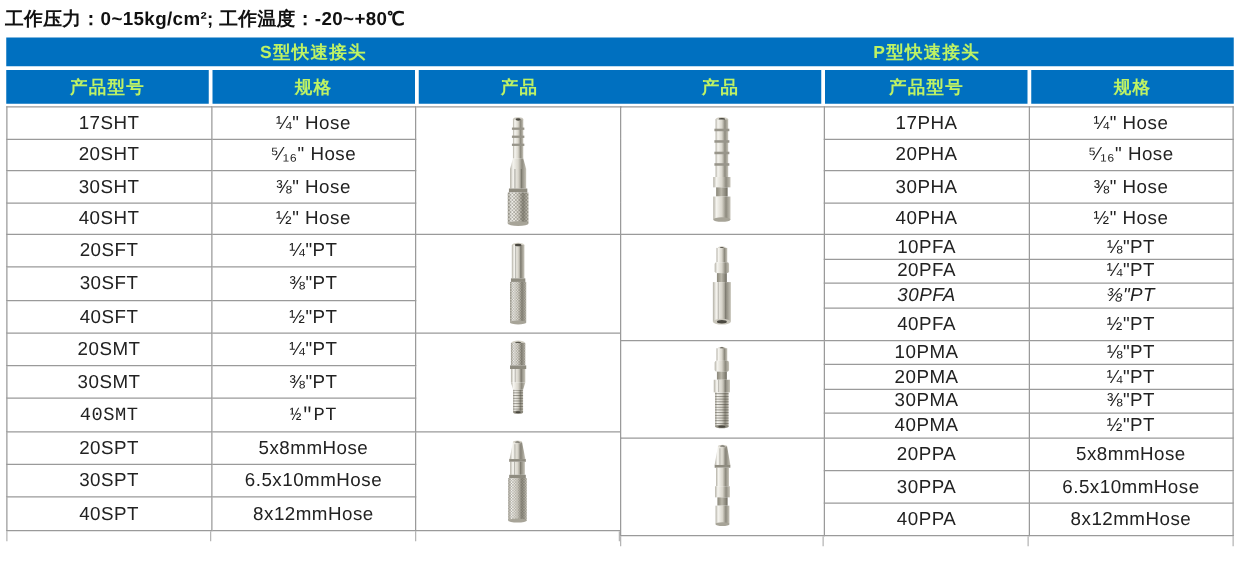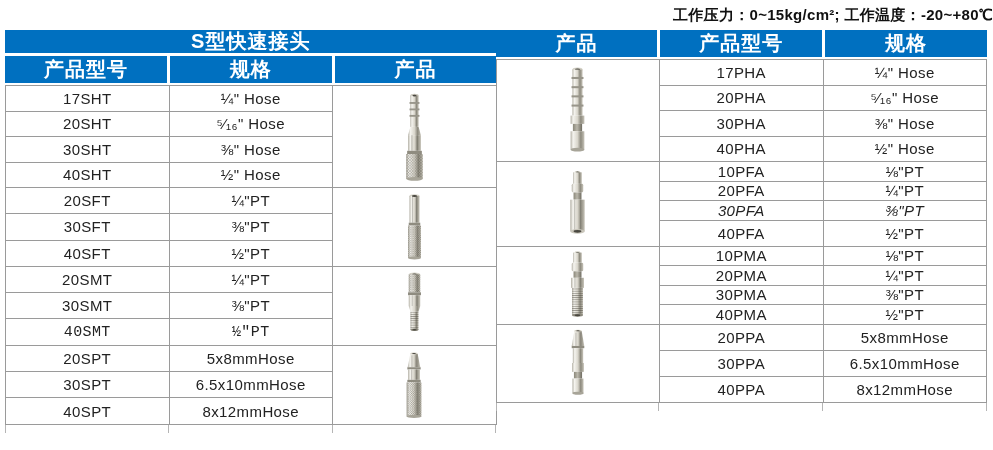--- a/index.html
+++ b/index.html
@@ -3,32 +3,32 @@
 <meta charset="utf-8">
 <style>
   * { margin:0; padding:0; box-sizing:border-box; }
   html,body { background:#fff; }
   .page {
     position:relative; width:993px; height:450px; overflow:hidden;
     background:#fff; font-family:"Liberation Sans", sans-serif; color:#1c1c1c;
   }
   .title {
     padding:6px 0 12px 4px; height:30px;
-    font-size:15px; font-weight:bold; letter-spacing:0.3px; color:#111;text-align:right;
+    font-size:15px; font-weight:bold; letter-spacing:0.3px; color:#111;
   }
   .tables { display:flex; margin-left:5px; width:983px; }
   .half { width:491.5px; }
   .half.right { margin-left:-1px; }
   .thead-grid {
     display:grid; grid-template-columns:1fr 1fr 1fr;
     column-gap:3px; row-gap:3px; background:#fff; margin-bottom:2px;
   }
   .th {
-    background:var(--blue,#0070c0); color:#ffffff; font-weight:bold;
-    font-size:20px; display:flex; align-items:center; justify-content:center;
+    background:var(--blue,#0070c0); color:#bef264; font-weight:bold;
+    font-size:14px; display:flex; align-items:center; justify-content:center;
     height:27px; letter-spacing:1px;
   }
   .th.group { grid-column:1 / -1; height:23px; }
   table { border-collapse:collapse; table-layout:fixed; width:100%; }
   td {
     border:1px solid #9a9a9a; text-align:center; vertical-align:middle;
     font-size:15px; color:#222; letter-spacing:0.4px; overflow:hidden;
   }
   td.img-cell { background:#fff; }
   td.img-cell svg { display:block; margin:0 auto; }
@@ -197,20 +197,21 @@
       </table>
       <div class="stubs">
           <div></div>
           <div></div>
           <div></div>
         </div>
     </div>
 
     <div class="half right">
       <div class="thead-grid">
+        <div class="th group">P型快速接头</div>
         <div class="th">产品</div>
         <div class="th">产品型号</div>
         <div class="th">规格</div>
       </div>
       <table>
         <tbody id="p-tbody">
             <tr style="height: 25.5px;">
               <td rowspan="4" class="img-cell">
                 <svg viewBox="0 0 40 100" height="92" width="37">
                   <ellipse cx="20" cy="5" rx="5.5" ry="2.2" fill="#d4d1c6"></ellipse>

